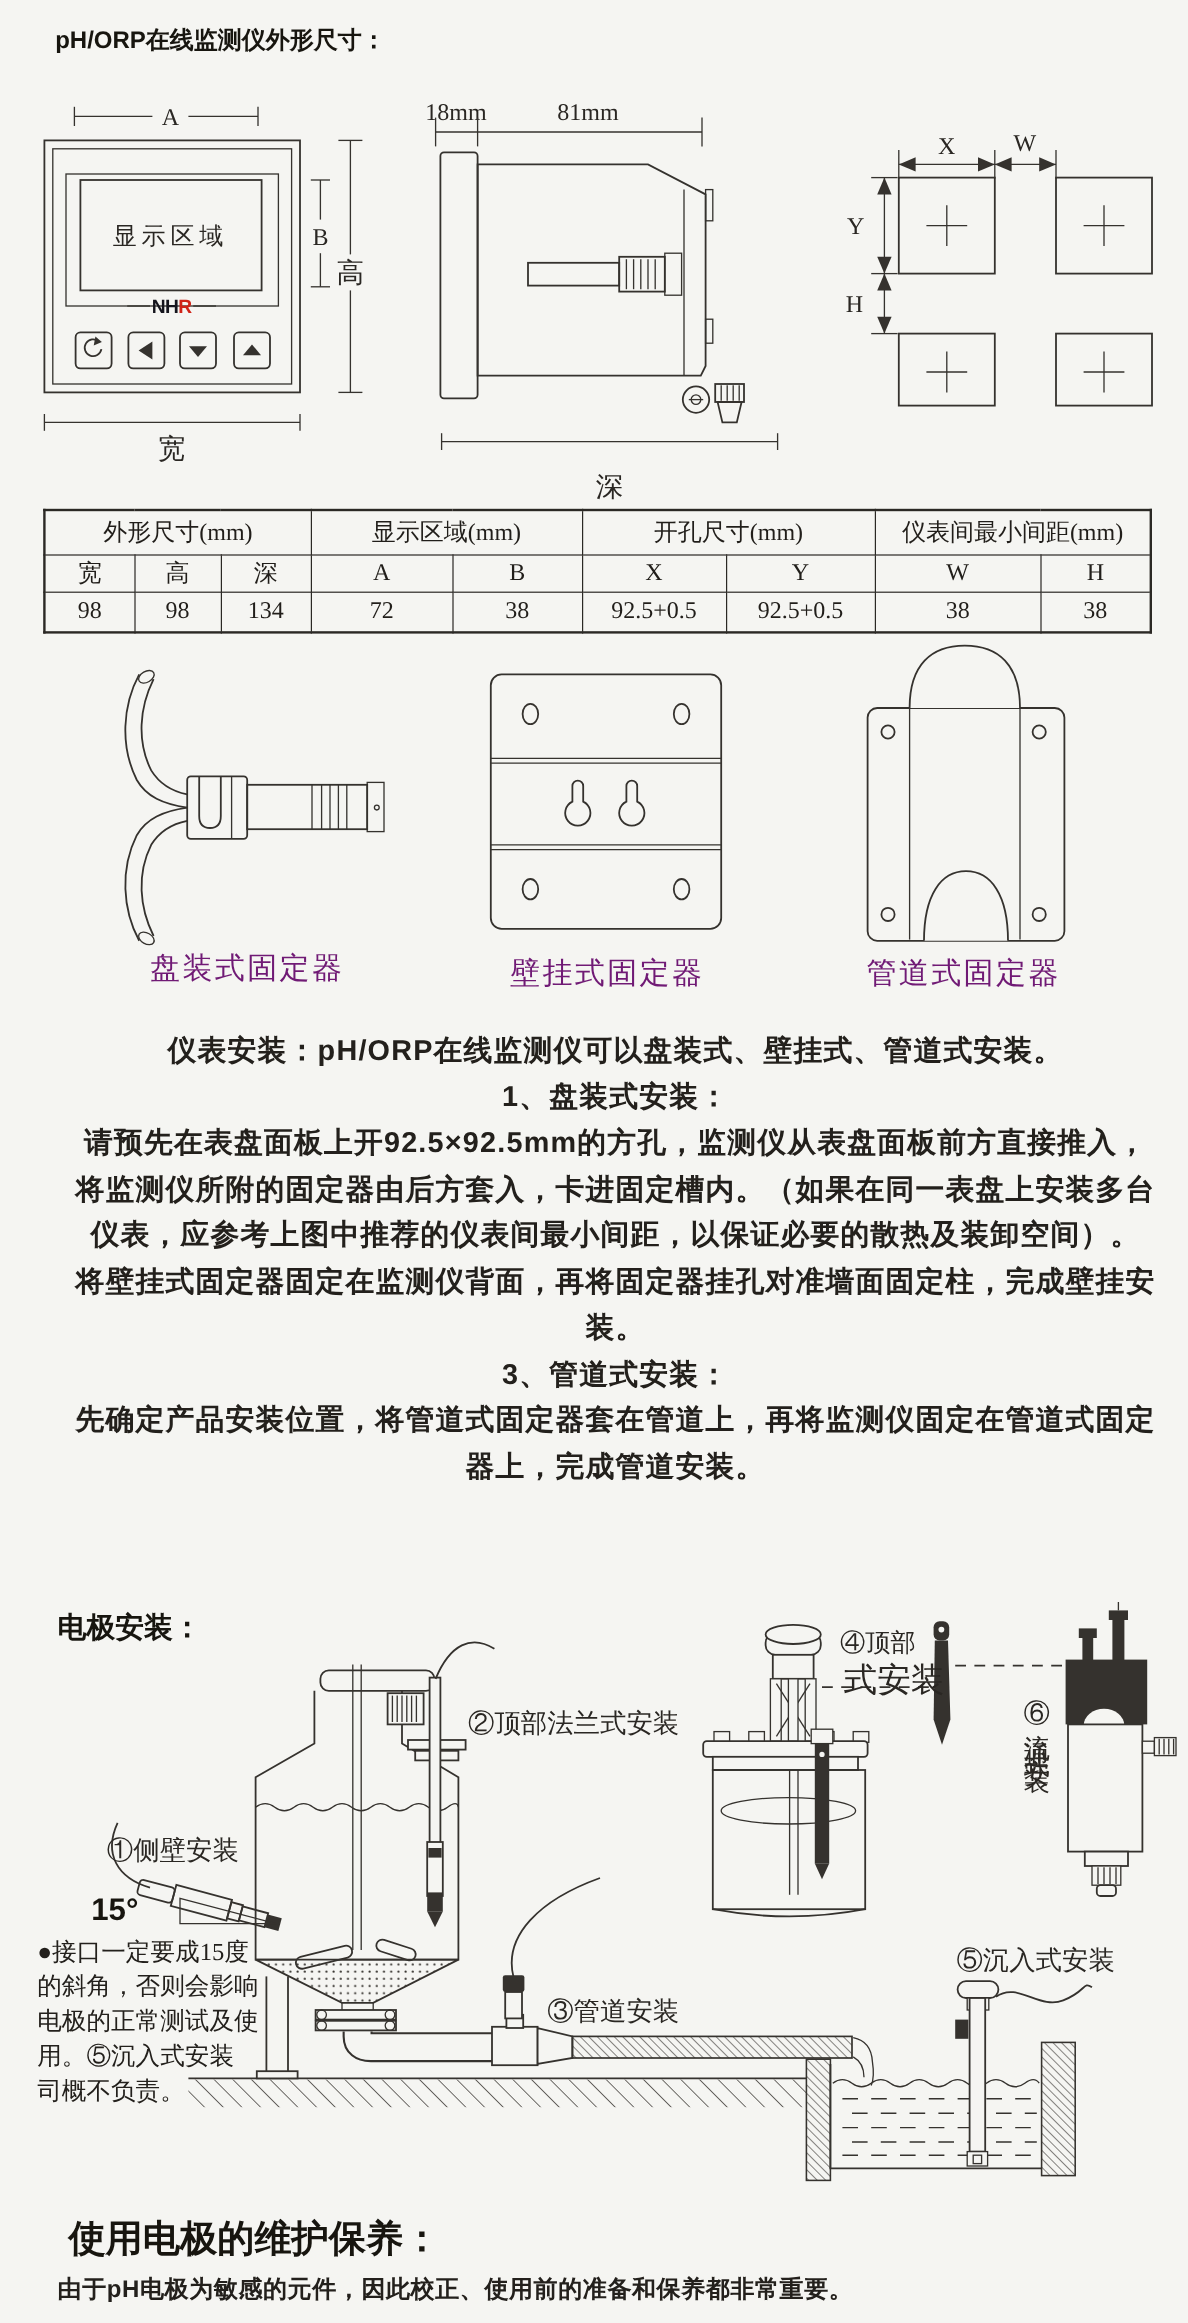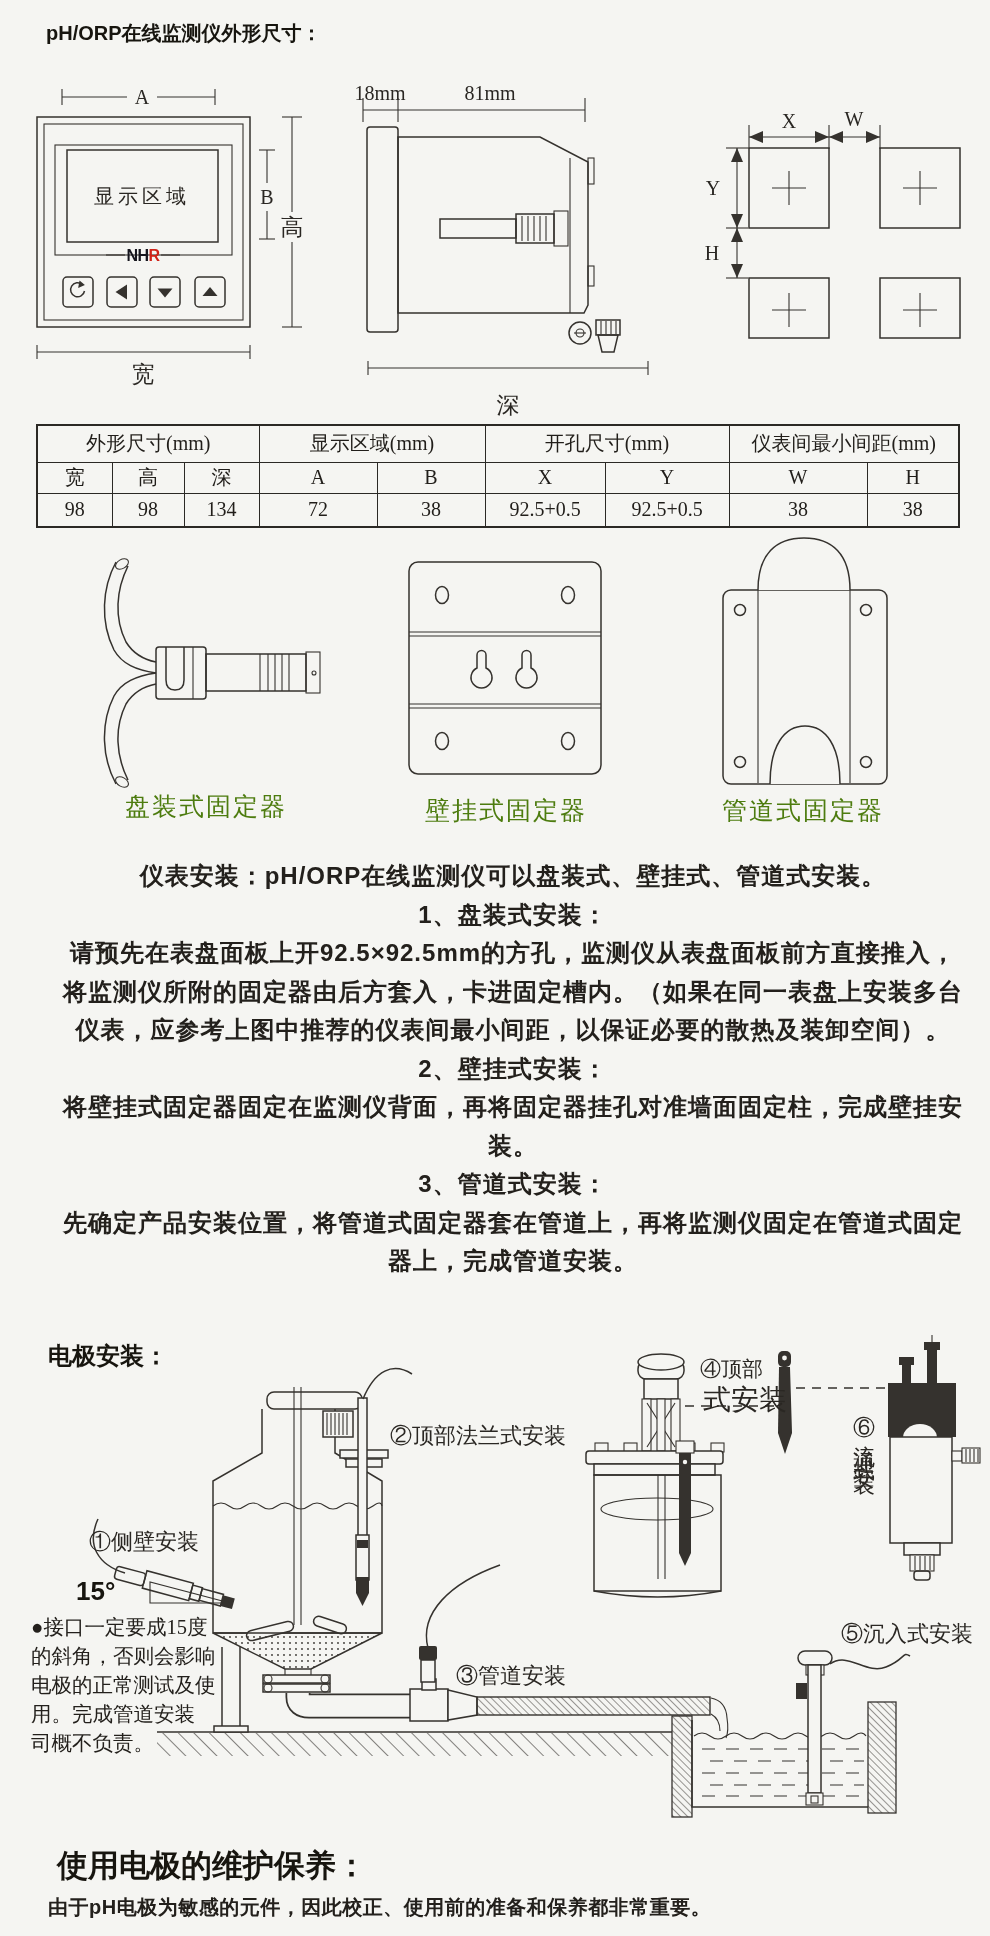--- a/index.html
+++ b/index.html
@@ -19,21 +19,21 @@
   table.dims { border-collapse:collapse; table-layout:fixed; width:922px;
                font-family:"Liberation Serif","DejaVu Serif",serif; font-size:20px; color:#211e1a; }
   table.dims td { border:1.5px solid #2b2925; text-align:center; vertical-align:middle; background:transparent; }
   table.dims { border:2.5px solid #2b2925; }
   .r1 td { height:37px; }
   .r2 td { height:31px; }
   .r3 td { height:34px; }
   
   .bodyline { height:38.5px; line-height:38.5px; font-size:24px; letter-spacing:1px;
               color:#23201c; font-weight:700; white-space:nowrap;text-align:center; }
-  .fixlabel { font-family:"Liberation Serif","DejaVu Serif",serif; font-size:25px; color:#4d7c0f;
+  .fixlabel { font-family:"Liberation Serif","DejaVu Serif",serif; font-size:25px; color:#701a75;
               letter-spacing:2px; white-space:nowrap; }
   .diaglabel { font-family:"Liberation Serif","DejaVu Serif",serif; font-size:22px; color:#2a2723;
                white-space:nowrap; }
   .noteline { font-family:"Liberation Serif","DejaVu Serif",serif; font-size:20.5px; color:#23201c;
               line-height:29px; white-space:nowrap; }
   .vertlabel { font-family:"Liberation Serif","DejaVu Serif",serif; font-size:22px; color:#2a2723;
                writing-mode:vertical-rl; text-orientation:upright; letter-spacing:7px; }
 </style>
 </head>
 <body>
@@ -278,21 +278,20 @@
 <div class="abs fixlabel" style="left:125px; top:790px;">盘装式固定器</div>
 <div class="abs fixlabel" style="left:425px; top:794px;text-align:center;">壁挂式固定器</div>
 <div class="abs fixlabel" style="left:722px; top:794px;">管道式固定器</div>
 
 <div class="abs" style="left:48px; top:857px; width:930px;">
   <div class="bodyline">仪表安装：pH/ORP在线监测仪可以盘装式、壁挂式、管道式安装。</div>
   <div class="bodyline">1、盘装式安装：</div>
   <div class="bodyline">请预先在表盘面板上开92.5×92.5mm的方孔，监测仪从表盘面板前方直接推入，</div>
   <div class="bodyline">将监测仪所附的固定器由后方套入，卡进固定槽内。（如果在同一表盘上安装多台</div>
   <div class="bodyline">仪表，应参考上图中推荐的仪表间最小间距，以保证必要的散热及装卸空间）。</div>
-  <div class="bodyline">2、壁挂式安装：</div>
   <div class="bodyline">将壁挂式固定器固定在监测仪背面，再将固定器挂孔对准墙面固定柱，完成壁挂安</div>
   <div class="bodyline">装。</div>
   <div class="bodyline">3、管道式安装：</div>
   <div class="bodyline">先确定产品安装位置，将管道式固定器套在管道上，再将监测仪固定在管道式固定</div>
   <div class="bodyline">器上，完成管道安装。</div>
 </div>
 
 <div class="abs sans-b" style="left:48px; top:1340px; font-size:24px; color:#17150f;">电极安装：</div>
 
 <svg class="abs" style="left:30px; top:1335px;" width="930" height="495" viewBox="0 0 930 495">
@@ -469,25 +468,25 @@
     <rect x="781" y="461" width="7" height="7" class="ln1"></rect>
   </g>
 </svg>
 
 <div class="abs diaglabel" style="left:89px; top:1527px;">①侧壁安装</div>
 <div class="abs sans-b" style="left:76px; top:1576px; font-size:26px; color:#17150f;">15°</div>
 <div class="abs diaglabel" style="left:390px; top:1421px;">②顶部法兰式安装</div>
 <div class="abs diaglabel" style="left:700px; top:1355px; font-size:21px;">④顶部</div>
 <div class="abs diaglabel" style="left:703px; top:1381px; font-size:28px;">式安装</div>
 <div class="abs vertlabel" style="left:849px; top:1398px; height:195px;">⑥流通式安装</div>
-<div class="abs diaglabel" style="left:841px; top:1619px;">⑤沉入式安装</div>
+<div class="abs diaglabel" style="left:797px; top:1619px;">⑤沉入式安装</div>
 <div class="abs diaglabel" style="left:456px; top:1661px;">③管道安装</div>
 
 <div class="abs" style="left:31px; top:1613px; width:200px;">
   <div class="noteline">●接口一定要成15度</div>
   <div class="noteline">的斜角，否则会影响</div>
   <div class="noteline">电极的正常测试及使</div>
-  <div class="noteline">用。完成管道安装</div>
+  <div class="noteline">用。⑤沉入式安装</div>
   <div class="noteline">司概不负责。</div>
 </div>
 
 <div class="abs sans-b" style="left:57px; top:1845px; font-size:31px; color:#17150f;">使用电极的维护保养：</div>
 <div class="abs sans-b" style="left:48px; top:1894px; font-size:20px; letter-spacing:0.5px; color:#23201c;">由于pH电极为敏感的元件，因此校正、使用前的准备和保养都非常重要。</div>
 
 </body></html>

